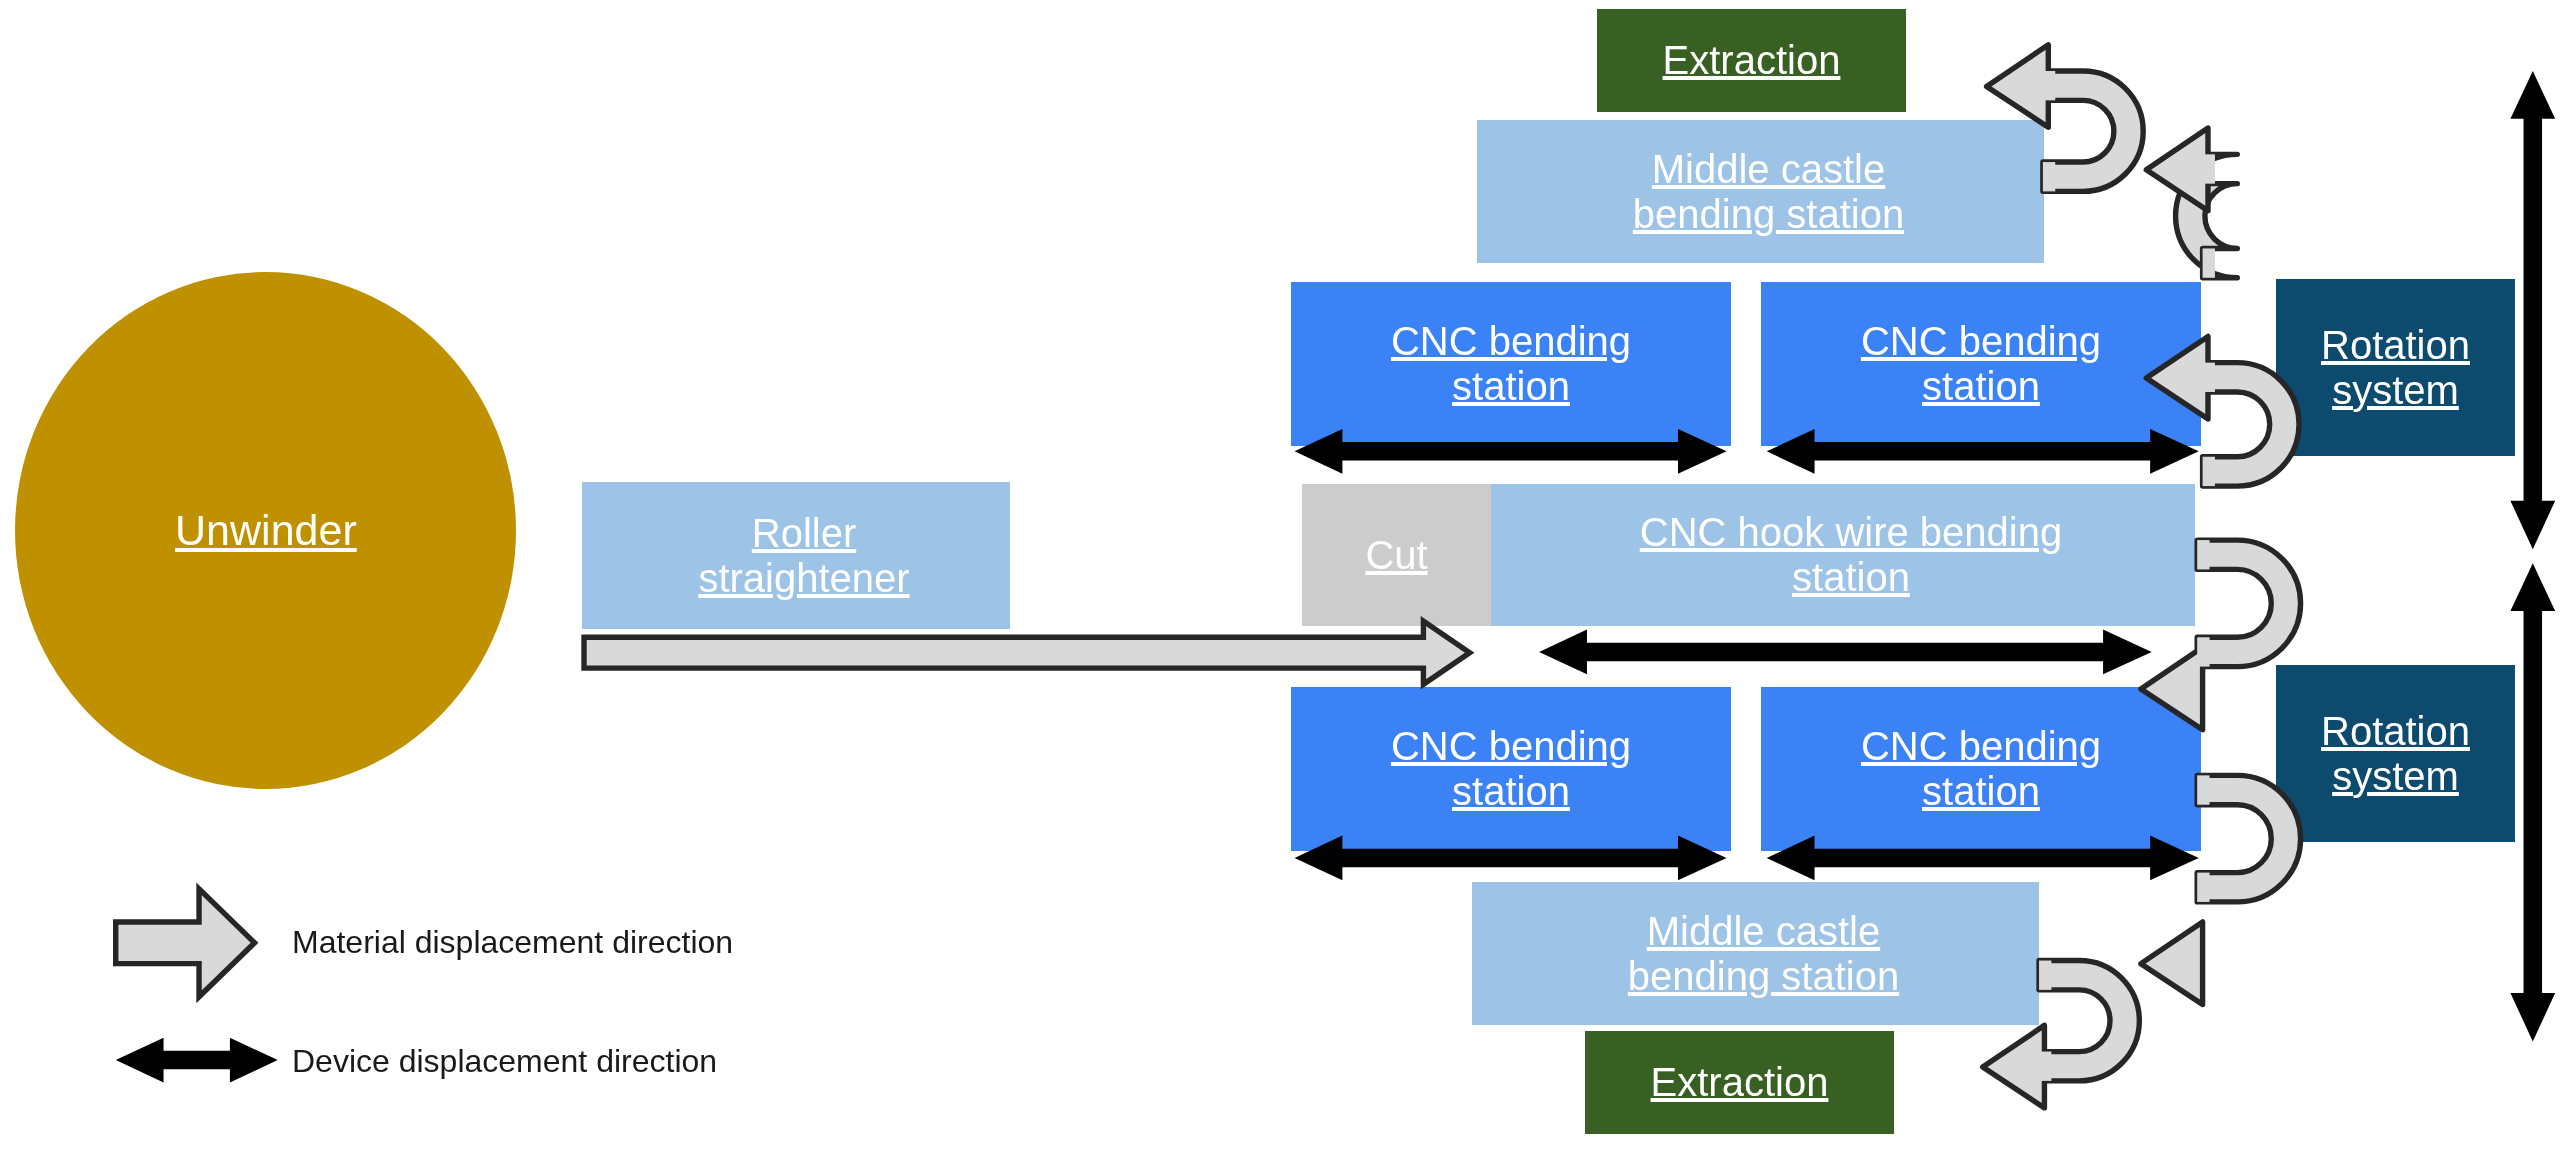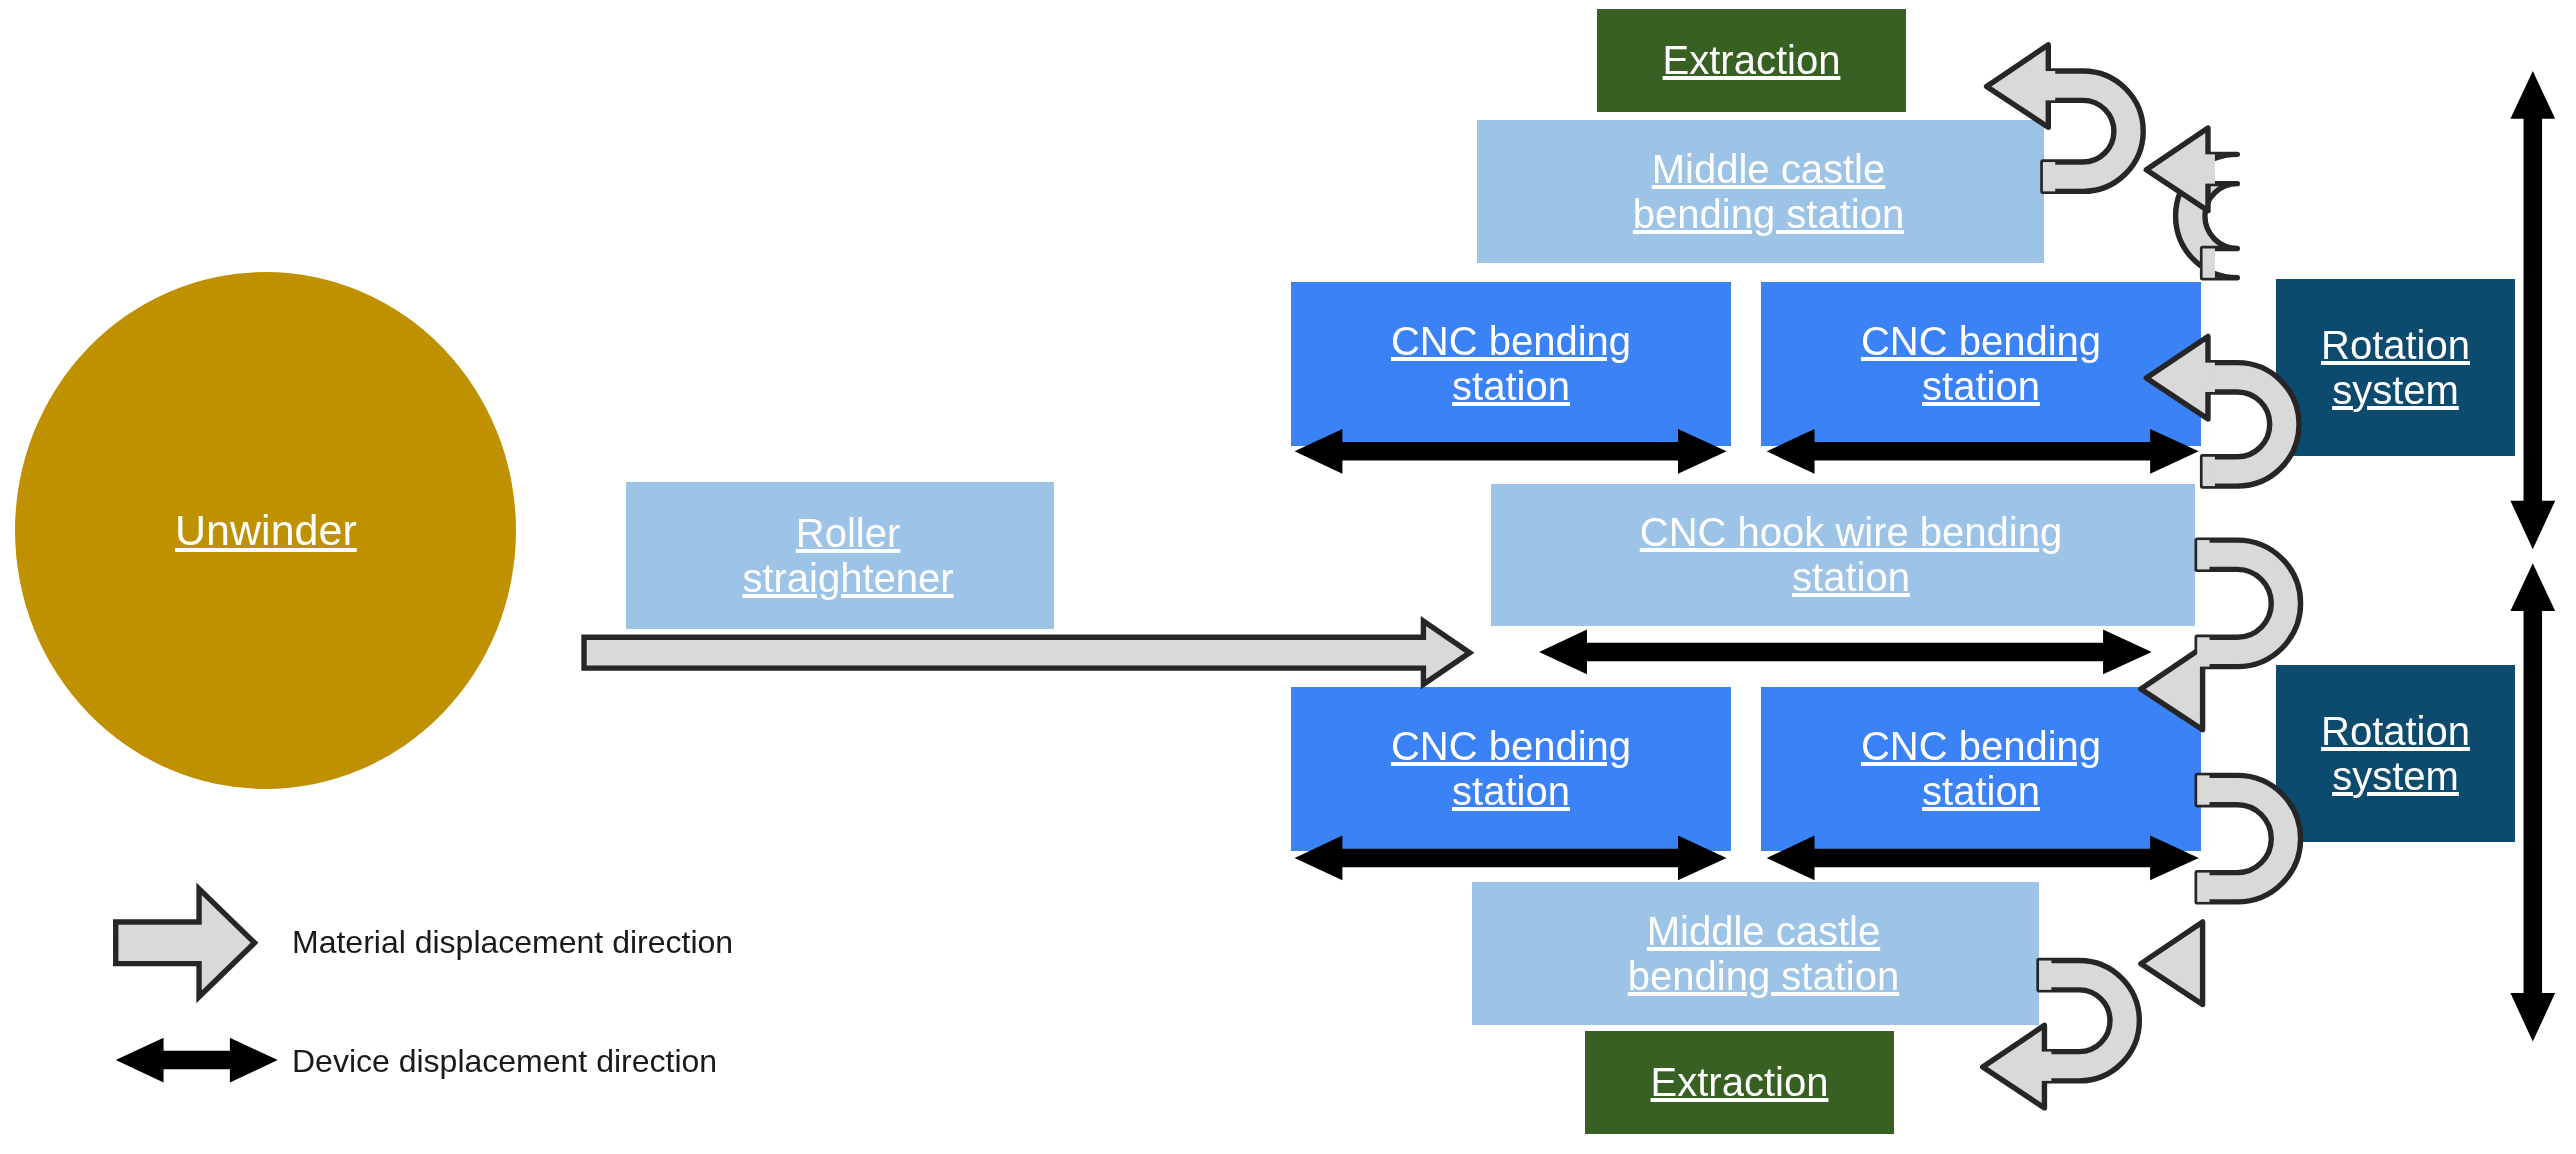--- a/index.html
+++ b/index.html
@@ -43,24 +43,25 @@
     white-space:nowrap;
   }
 </style>
 </head>
 <body>
 
 <div id="stage">
 
   <div class="node c-unwinder txt-56" style="left:15.4px;top:272px;width:501px;height:517px;">Unwinder</div>
 
-  <div class="node c-lightblue txt-52" style="left:582px;top:482px;width:428px;height:147px;margin-left:44px;">Roller
+  <div class="node c-lightblue txt-52" style="left:582px;top:482px;width:428px;height:147px;">Roller
 straightener</div>
 
 
+  <div class="node c-gray txt-52" style="left:1302px;top:484px;width:189px;height:142px;">Cut</div>
 
   <div class="node c-lightblue txt-52" style="left:1491px;top:484px;width:704px;height:142px;">CNC hook wire bending
 station</div>
 
   <div class="node c-midblue txt-52" style="left:1291px;top:282px;width:440px;height:164px;">CNC bending
 station</div>
 
   <div class="node c-midblue txt-52" style="left:1761px;top:282px;width:440px;height:164px;">CNC bending
 station</div>
 

